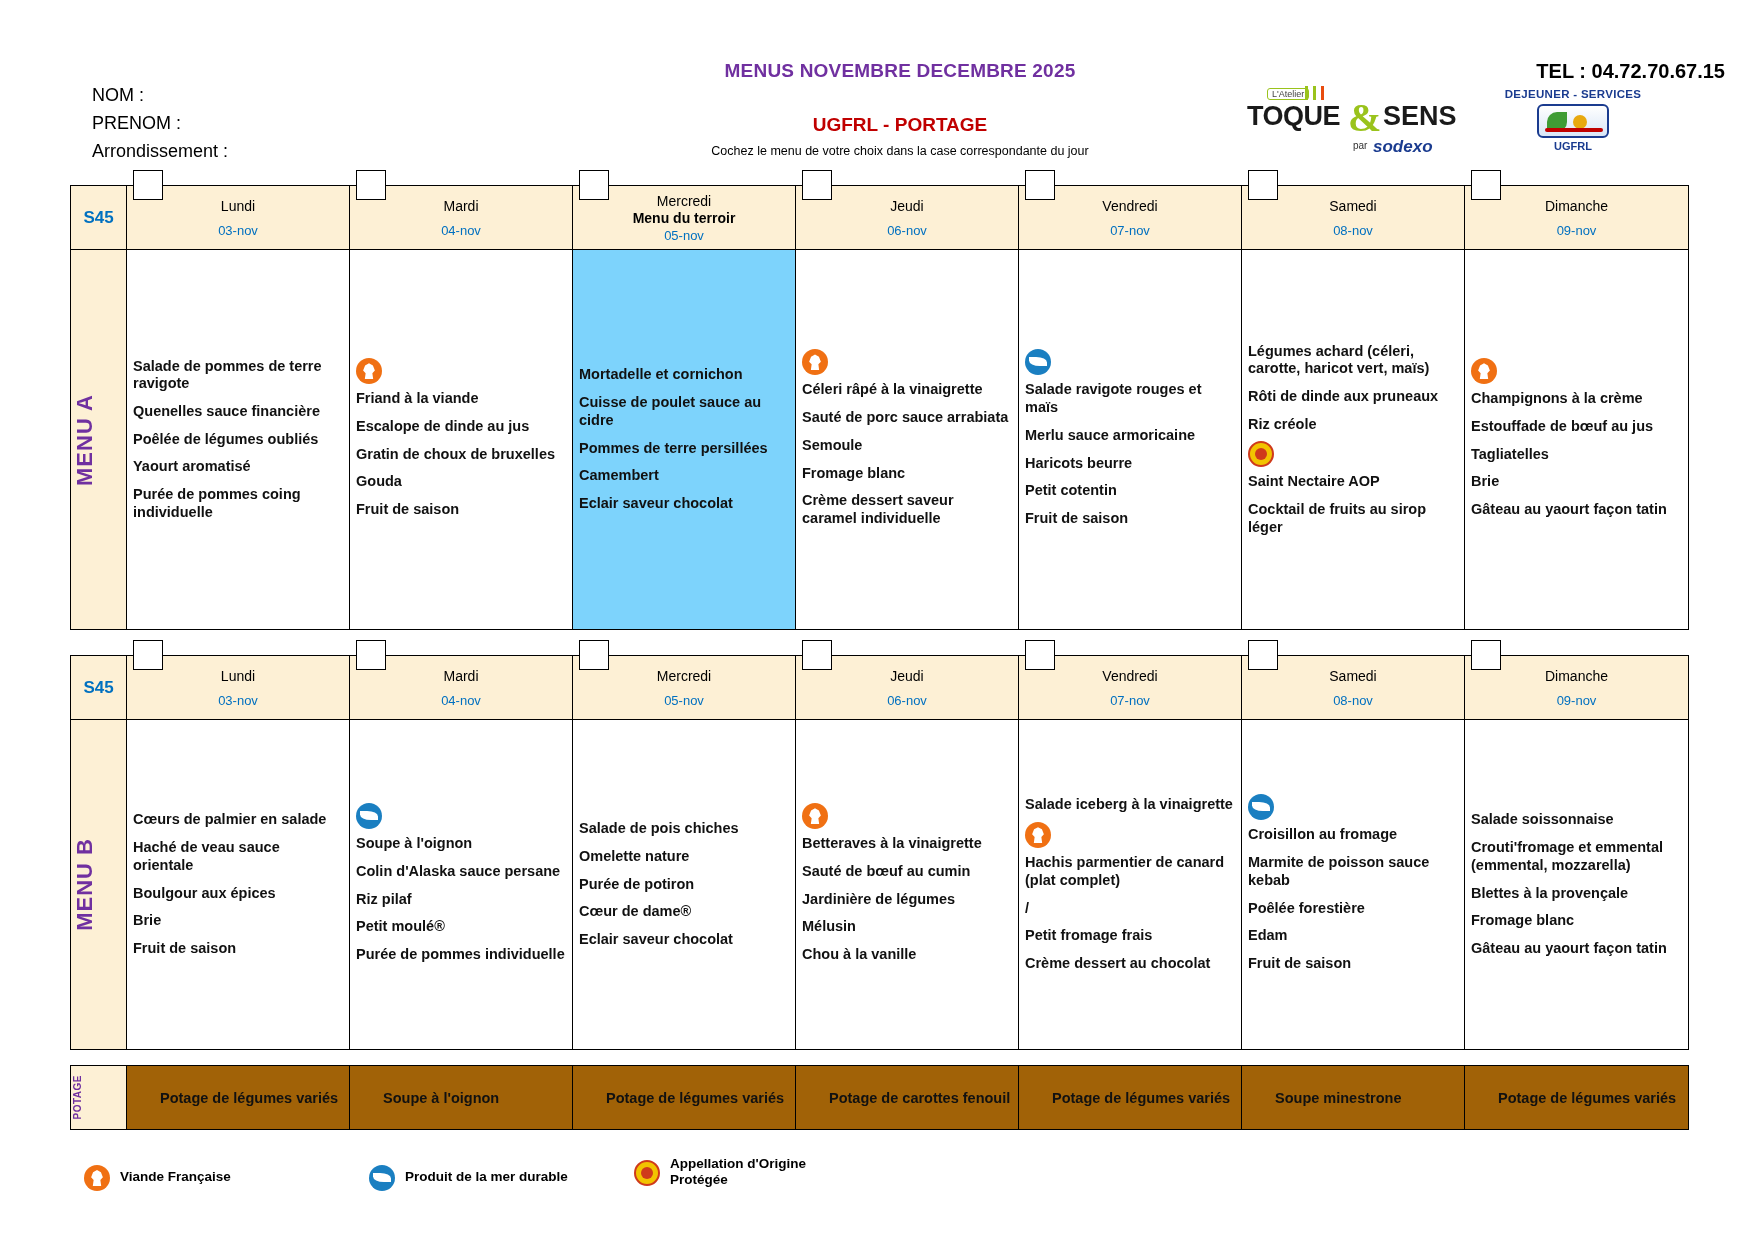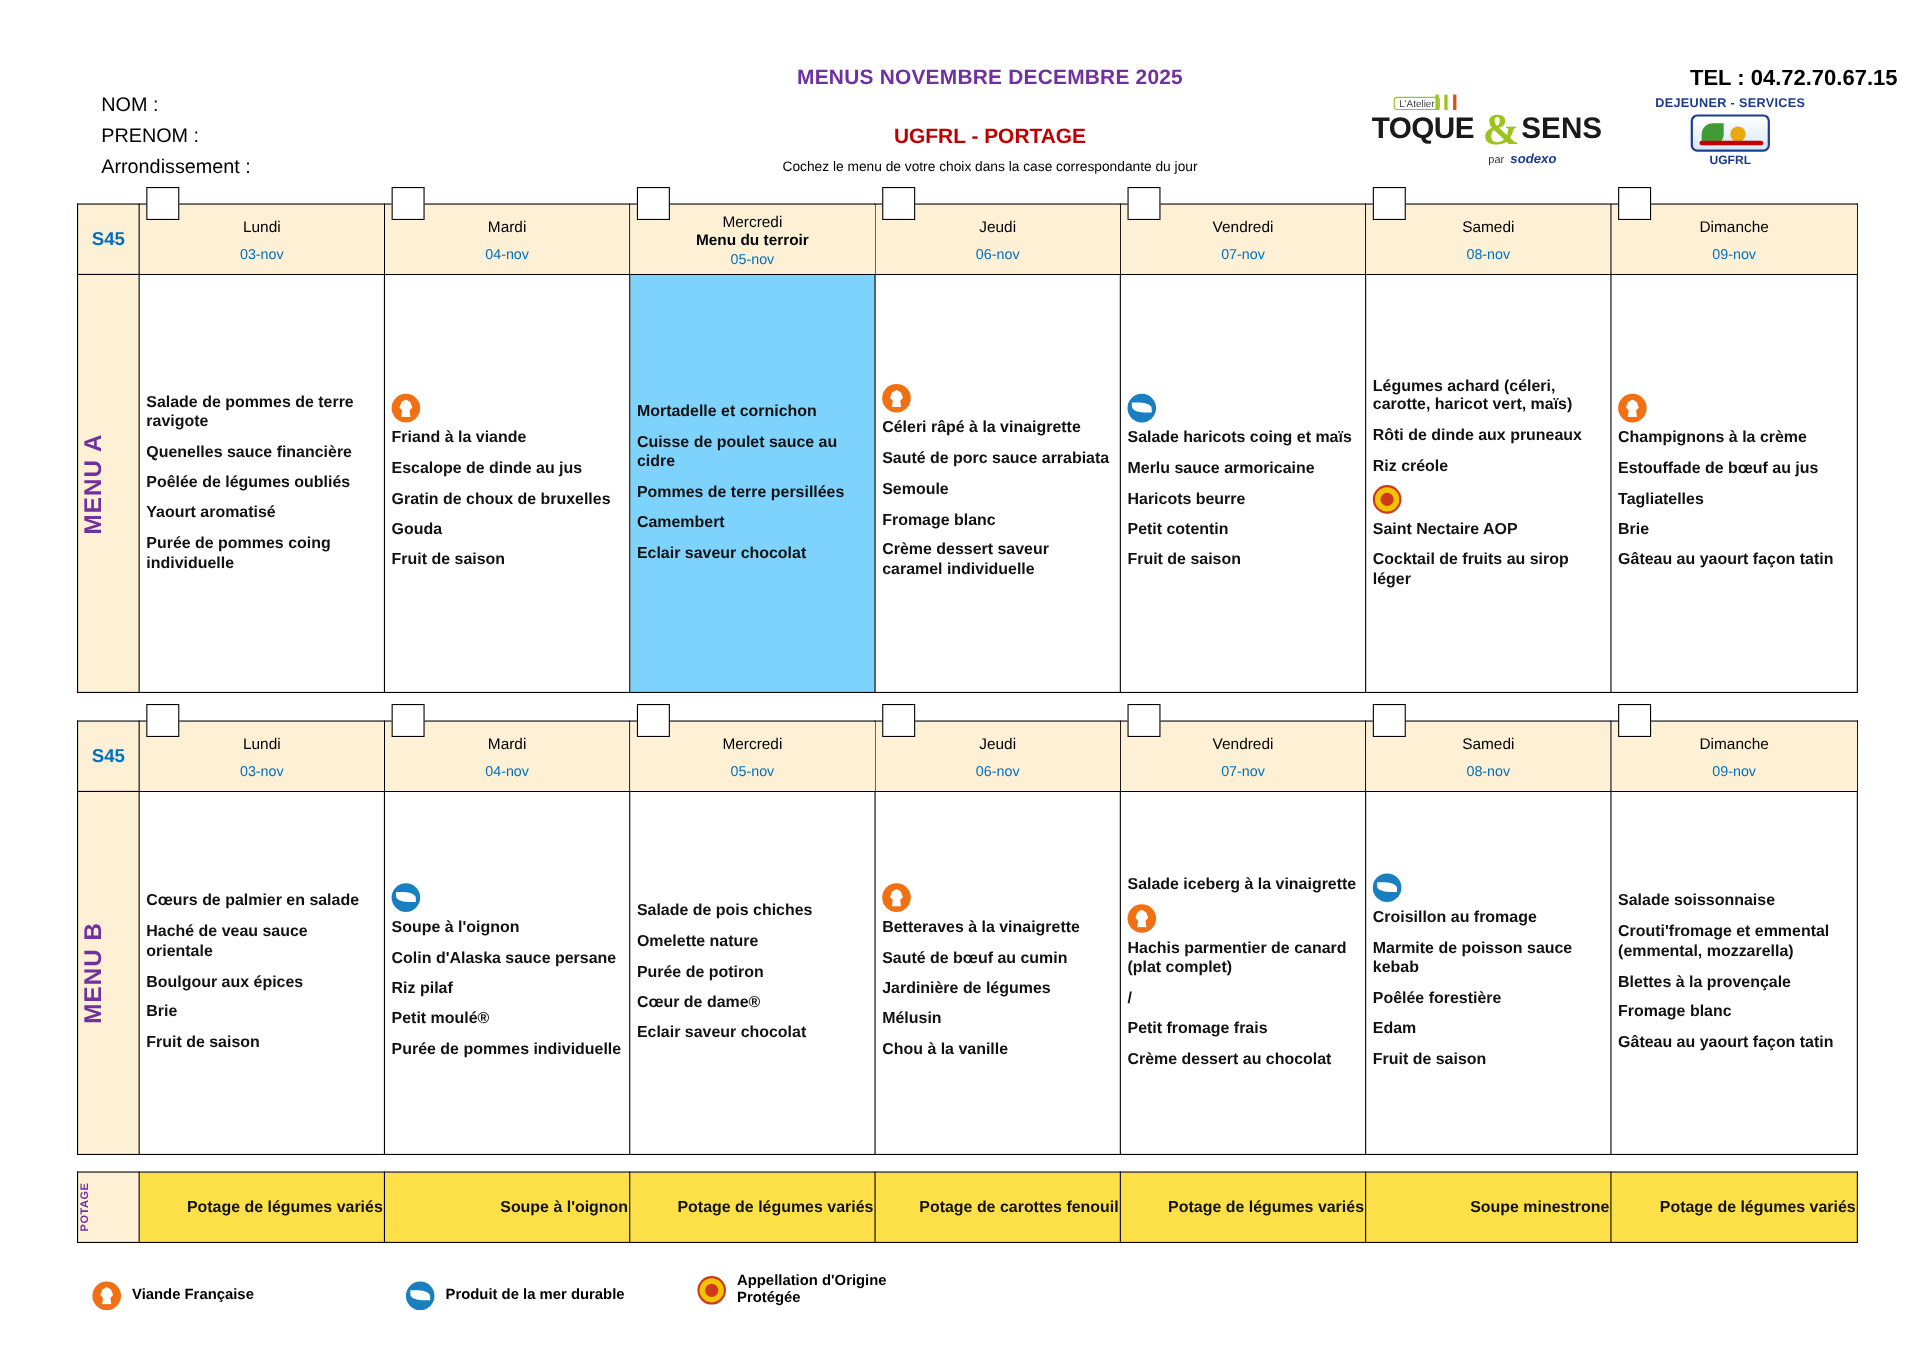--- a/index.html
+++ b/index.html
@@ -89,21 +89,21 @@
   .logo-toque .sens {
     position: absolute; left: 138px; top: 13px;
     font-weight: bold; font-size: 27px; color: #1a1a1a;
   }
   .logo-toque .par {
     position: absolute; left: 108px; top: 52px;
     font-size: 10px; color: #333;
   }
   .logo-toque .sodexo {
     position: absolute; left: 128px; top: 49px;
-    font-size: 12px; font-weight: bold; color: #1a3b8f;
+    font-size: 17px; font-weight: bold; color: #1a3b8f;
     font-style: italic;
   }
   .logo-toque .u1 { position:absolute; left:60px; top:-2px; width:3px; height:14px; background:#9ac31c; }
   .logo-toque .u2 { position:absolute; left:68px; top:-2px; width:3px; height:14px; background:#9ac31c; }
   .logo-toque .u3 { position:absolute; left:76px; top:-2px; width:3px; height:14px; background:#e84c0f; }
 
   .logo-ugfrl {
     position: absolute;
     left: 1478px; top: 48px;
     width: 190px; height: 72px;
@@ -241,22 +241,22 @@
   .badge-aop { background: #f2c300; border: 2px solid #cf3a1b; }
   .badge-aop::before {
     content: "";
     position: absolute; left: 5px; top: 5px;
     width: 12px; height: 12px;
     background: #cf3a1b;
     border-radius: 50%;
   }
 
   .potage-cell {
-    background: #fde047;
-    text-align: right;
+    background: #a16207;
+    text-align: left;
     font-size: 14.5px;
     font-weight: bold;
     color: #111;
     height: 64px;
     padding-left: 33px;
   }
 
   
   .legend {
     position: absolute;
@@ -401,21 +401,21 @@
           <td class="dish-cell" style="height: 380px;">
             <div style="line-height: 0;"><span class="badge badge-meat"></span></div>
             <div class="dish-line">Céleri râpé à la vinaigrette</div>
             <div class="dish-line">Sauté de porc sauce arrabiata</div>
             <div class="dish-line">Semoule</div>
             <div class="dish-line">Fromage blanc</div>
             <div class="dish-line">Crème dessert saveur caramel individuelle</div>
           </td>
           <td class="dish-cell" style="height: 380px;">
             <div style="line-height: 0;"><span class="badge badge-fish"></span></div>
-            <div class="dish-line">Salade haricots coing et maïs</div>
+            <div class="dish-line">Salade ravigote rouges et maïs</div>
             <div class="dish-line">Merlu sauce armoricaine</div>
             <div class="dish-line">Haricots beurre</div>
             <div class="dish-line">Petit cotentin</div>
             <div class="dish-line">Fruit de saison</div>
           </td>
           <td class="dish-cell" style="height: 380px;">
             <div class="dish-line">Légumes achard (céleri, carotte, haricot vert, maïs)</div>
             <div class="dish-line">Rôti de dinde aux pruneaux</div>
             <div class="dish-line">Riz créole</div>
             <div style="line-height: 0;"><span class="badge badge-aop"></span></div>

